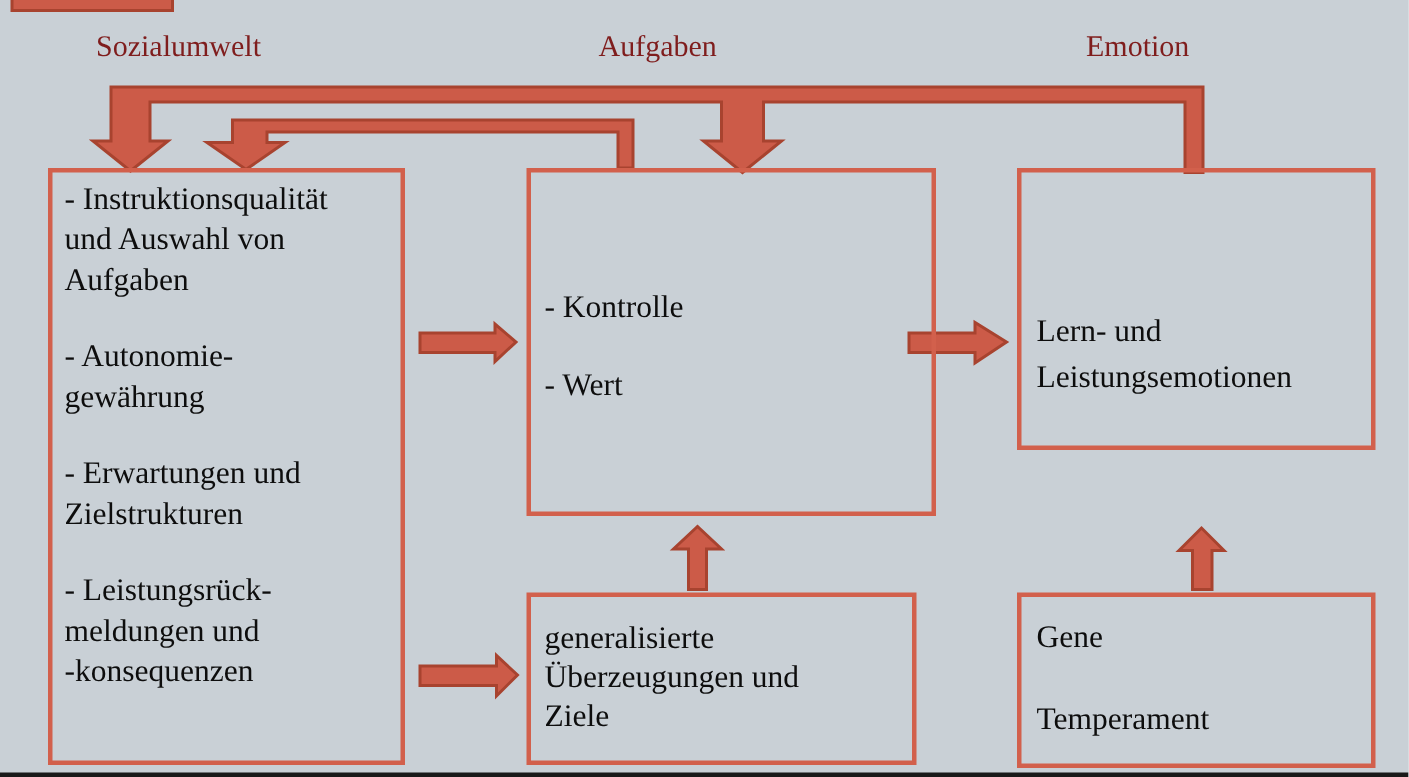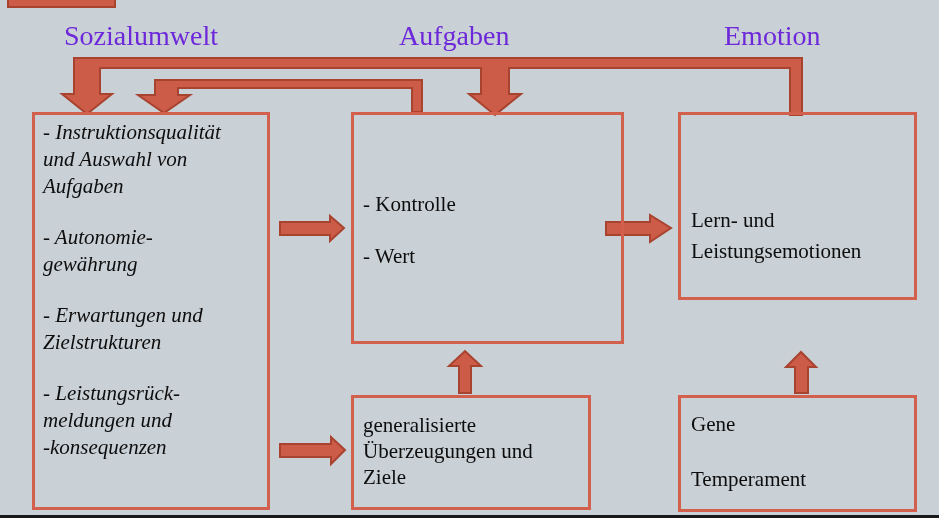--- a/index.html
+++ b/index.html
@@ -6,46 +6,46 @@
   .canvas{
     position:relative;
     width:939px;height:518px;
     background:#c9d0d6;
     overflow:hidden;
     font-family:"Liberation Serif","DejaVu Serif",serif;
     color:#0d0d0d;
   }
   .hdr{
     position:absolute;
-    font-size:28px;
+    font-size:20px;
     white-space:nowrap;
-    color:#6d28d9;
+    color:#7f1d1d;
   }
   .hdr.sozial{left:64px;top:20px;}
   .hdr.apprais{left:399px;top:20px;}
   .hdr.emot{left:724px;top:20px;}
   .box{
     position:absolute;
     border:3px solid #d2604c;
     box-sizing:border-box;
     background:transparent;
   }
   .box p{
     margin:0;
     white-space:pre-line;
     font-size:21px;
     line-height:27px;
   }
-  .box-env{left:32px;top:112px;width:238px;height:398px;padding:4px 6px 0 8px;font-style:italic;}
+  .box-env{left:32px;top:112px;width:238px;height:398px;padding:4px 6px 0 8px;}
   .box-env p{margin-bottom:24px;}
   .box-appraisal{left:351px;top:112px;width:273px;height:232px;padding:76px 6px 0 9px;}
   .box-appraisal p{margin-bottom:25px;}
   .box-emotion{left:678px;top:112px;width:239px;height:188px;padding:90px 6px 0 10px;}
   .box-emotion p{line-height:31px;}
-  .box-beliefs{left:351px;top:395px;width:240px;height:115px;padding:14px 6px 0 9px;}
+  .box-beliefs{left:351px;top:395px;width:260px;height:115px;padding:14px 6px 0 9px;}
   .box-beliefs p{line-height:26px;}
   .box-genes{left:678px;top:395px;width:239px;height:117px;padding:13px 6px 12px 10px;}
   .box-genes p{margin-bottom:28px;}
   svg.overlay{
     position:absolute;left:0;top:0;
     width:939px;height:518px;
     pointer-events:none;
   }
   svg.overlay polygon{
     fill:#cc5b48;

